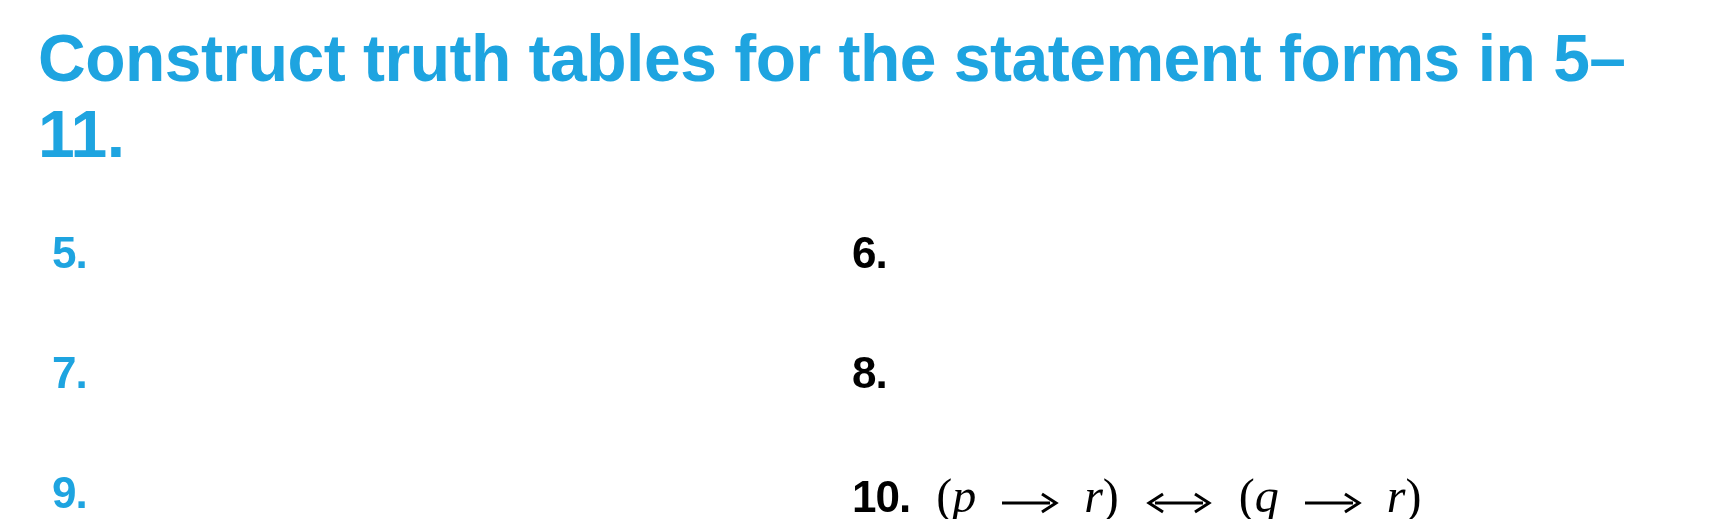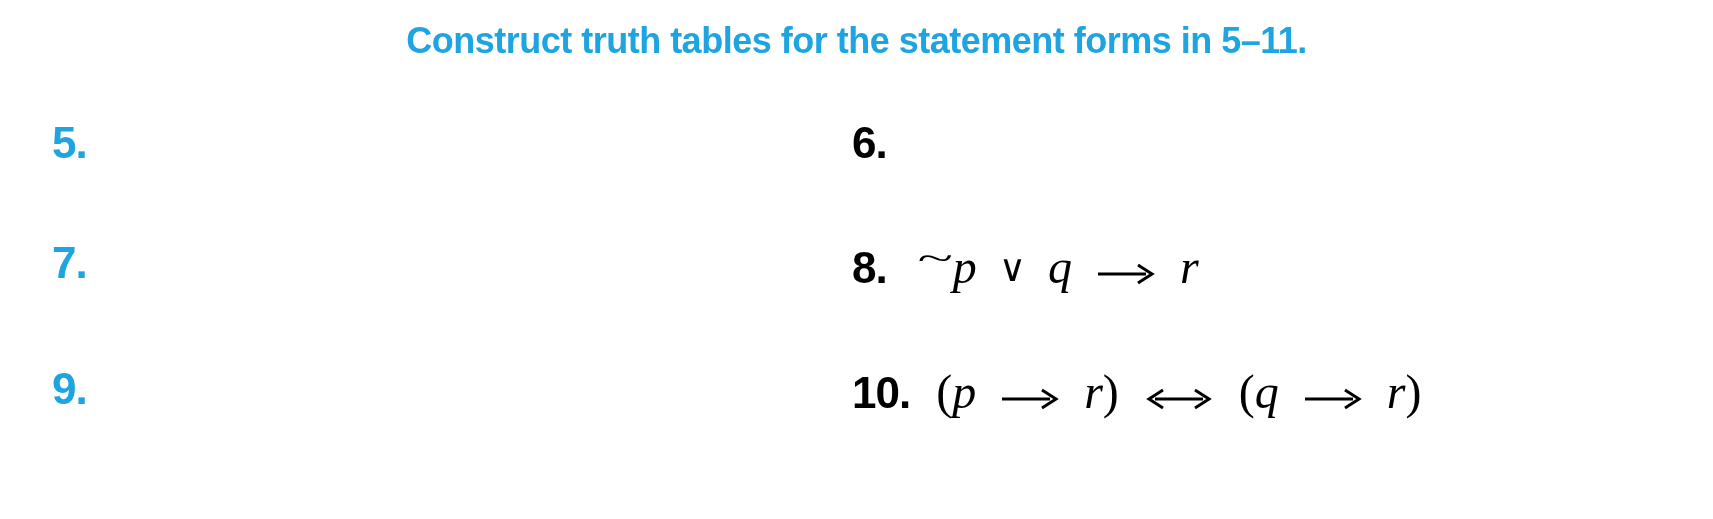--- a/index.html
+++ b/index.html
@@ -12,25 +12,24 @@
       height: 519px;
       background: #ffffff;
       font-family: "Times New Roman", Georgia, serif;
       color: #000000;
       padding: 20px 38px;
       box-sizing: border-box;
     }
     .heading {
       font-family: "Segoe UI", "Helvetica Neue", Arial, sans-serif;
       font-weight: 700;
-      font-size: 36px;
+      font-size: 66px;
       color: #1ea4e0;
       margin: 0 0 56px 0;
       letter-spacing: -0.5px;
-      text-align: center;
     }
     .rows {
       display: grid;
       grid-template-columns: 800px 1fr;
       row-gap: 70px;
       column-gap: 0;
       padding-left: 14px;
     }
     .item {
       display: flex;
@@ -113,24 +112,20 @@
   <div class="item">
     <span class="num">6.</span>
   </div>
 
   <div class="item">
     <span class="num blue">7.</span>
   </div>
 
   <div class="item">
     <span class="num">8.</span>
-    <span class="expr"><span class="neg">~</span>p <span class="or">∨</span> q <span class="imp"><svg width="60" height="24" viewBox="0 0 60 24">
-            <line x1="2" y1="12" x2="50" y2="12" stroke="#000" stroke-width="3"></line>
-            <polyline points="42,3 56,12 42,21" fill="none" stroke="#000" stroke-width="3"></polyline>
-          </svg></span> r</span>
   </div>
 
   <div class="item">
     <span class="num blue">9.</span>
   </div>
 
   <div class="item">
     <span class="num">10.</span>
     <span class="expr"><span class="paren">(</span>p <span class="imp"><svg width="60" height="24" viewBox="0 0 60 24">
             <line x1="2" y1="12" x2="50" y2="12" stroke="#000" stroke-width="3"></line>

